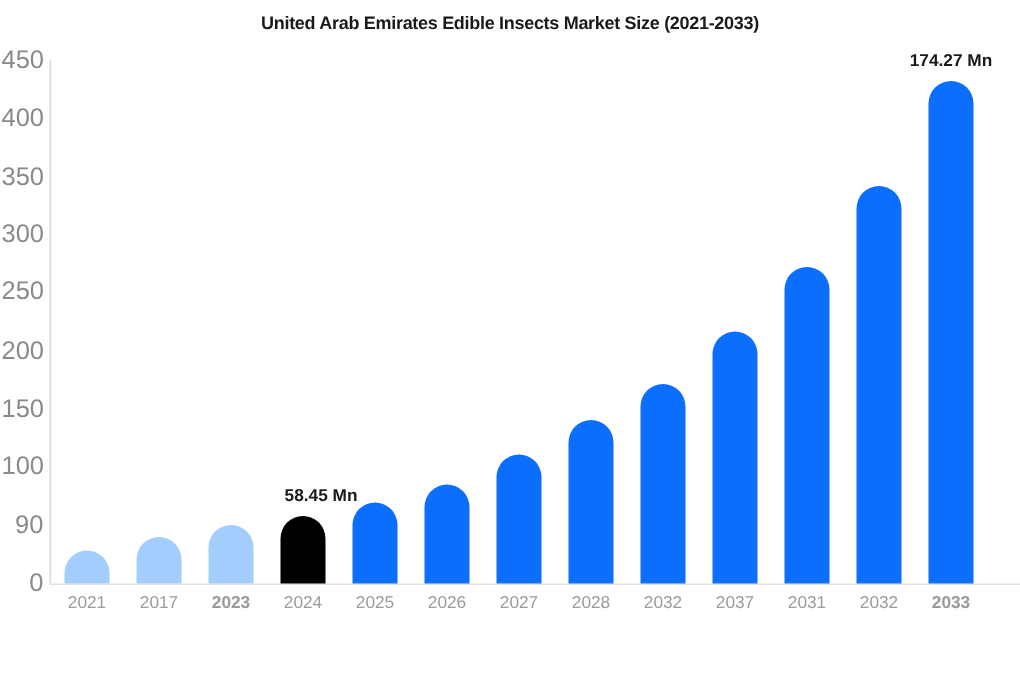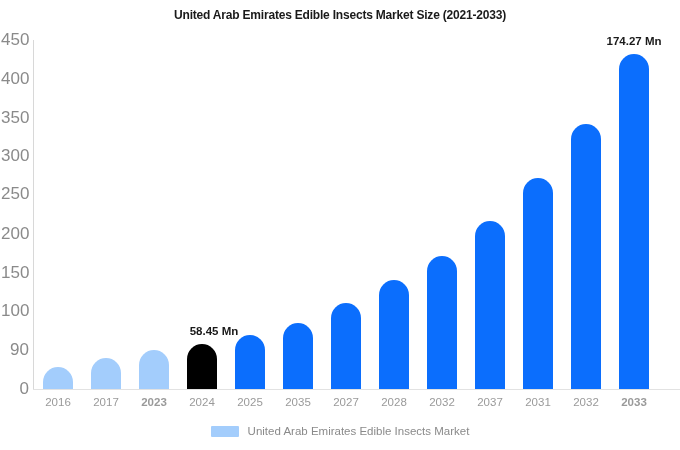--- a/index.html
+++ b/index.html
@@ -171,35 +171,31 @@
       <div class="bar" style="left: 298px; height: 86.0867px; background: rgb(11, 110, 253);"></div>
       <div class="bar" style="left: 346px; height: 108.578px; background: rgb(11, 110, 253);"></div>
       <div class="bar" style="left: 394px; height: 133.396px; background: rgb(11, 110, 253);"></div>
       <div class="bar" style="left: 442px; height: 167.52px; background: rgb(11, 110, 253);"></div>
       <div class="bar" style="left: 490px; height: 210.951px; background: rgb(11, 110, 253);"></div>
       <div class="bar" style="left: 538px; height: 265.24px; background: rgb(11, 110, 253);"></div>
       <div class="bar" style="left: 586px; height: 334.784px; background: rgb(11, 110, 253);"></div>
     </div>
 
   <div id="x-axis-labels">
-      <div class="x-tick-label" style="left: 25px;">2016</div>
+      <div class="x-tick-label" style="left: 25px;">2021</div>
       <div class="x-tick-label" style="left: 73px;">2017</div>
       <div class="x-tick-label" style="left: 121px; font-weight: bold;">2023</div>
       <div class="x-tick-label" style="left: 169px;">2024</div>
       <div class="x-tick-label" style="left: 217px;">2025</div>
-      <div class="x-tick-label" style="left: 265px;">2035</div>
+      <div class="x-tick-label" style="left: 265px;">2026</div>
       <div class="x-tick-label" style="left: 313px;">2027</div>
       <div class="x-tick-label" style="left: 361px;">2028</div>
       <div class="x-tick-label" style="left: 409px;">2032</div>
       <div class="x-tick-label" style="left: 457px;">2037</div>
       <div class="x-tick-label" style="left: 505px;">2031</div>
       <div class="x-tick-label" style="left: 553px;">2032</div>
       <div class="x-tick-label" style="left: 601px; font-weight: bold;">2033</div>
     </div>
 
-  <div id="legend">
-    <span id="legend-swatch" style="background: rgb(163, 205, 252);"></span>
-    <span id="legend-label">United Arab Emirates Edible Insects Market</span>
-  </div>
 
 <div class="bar-value-label" style="left: 202px; top: 324.669px; margin-left: 12px;">58.45 Mn</div>
     <div class="bar-value-label" style="left: 634px; top: 35.2159px;">174.27 Mn</div>
   </div>
 
 </body></html>

